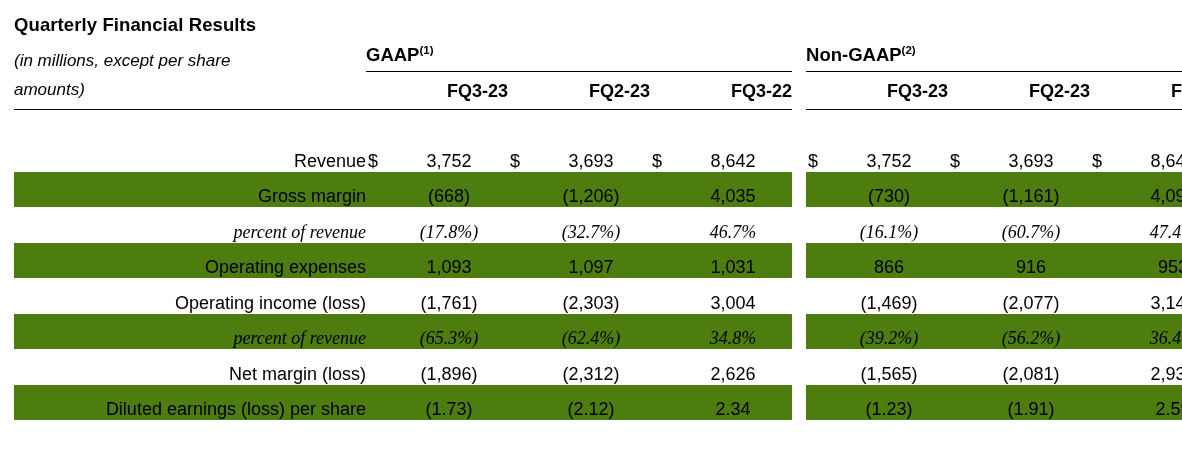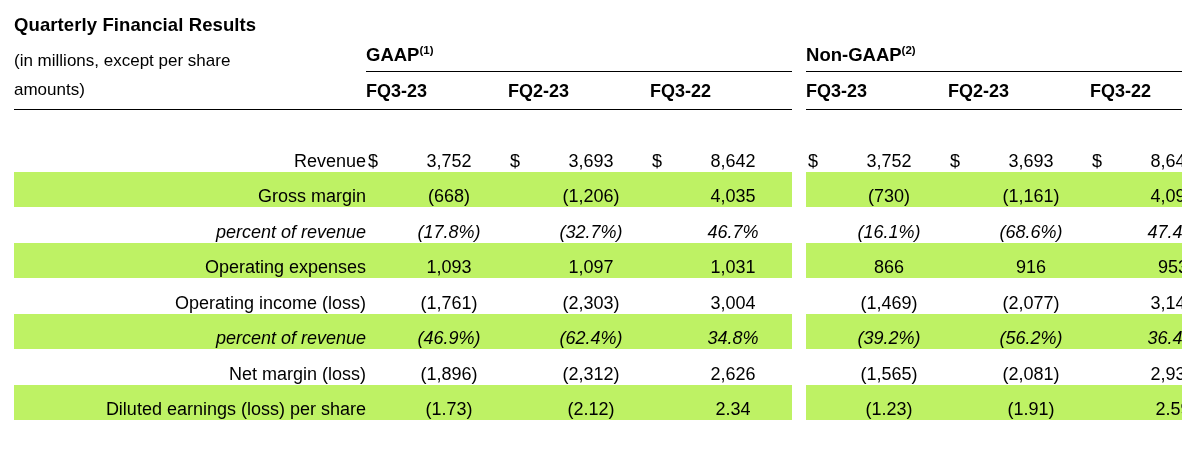--- a/index.html
+++ b/index.html
@@ -50,29 +50,30 @@
     font-size: 18.5px;
     padding-bottom: 5px;
     border-bottom: 1.6px solid #000;
   }
   .grouphdr sup {
     font-size: 11.5px;
     vertical-align: super;
     font-weight: bold;
   }
   .unitcell {
+    font-style: italic;
     font-size: 17px;
     line-height: 1.72;
     padding-top: 2px;
     vertical-align: top;
   }
   .unitcell .l2 { display: block; }
 
   .colhdr {
-    text-align: left;
+    text-align: right;
     font-weight: bold;
     font-size: 18px;
     padding-top: 9px;
     padding-bottom: 7px;
   }
   .hdr-underline td {
     border-bottom: 1.6px solid #000;
     height: 0;
     font-size: 0;
     line-height: 0;
@@ -82,39 +83,40 @@
     height: 26px;
     font-size: 0;
     line-height: 0;
   }
 
   tr.datarow td {
     height: 35.5px;
     font-size: 18px;
   }
   tr.datarow.shaded td {
-    background: #bef264;
+    background: #4d7c0f;
   }
   td.label {
     text-align: right;
     padding-left: 2px;
     white-space: nowrap;
   }
   td.cur {
     text-align: left;
     padding-left: 2px;
   }
   td.num {
     text-align: center;
     padding-right: 6px;
     white-space: nowrap;
   }
   tr.italicrow td.label,
   tr.italicrow td.num {
     font-style: italic;
+    font-family: Liberation Serif, serif;
   }
   .divider-cell {
     background: transparent !important;
   }
 </style>
 </head>
 <body>
 
 <div class="page">
 
@@ -210,21 +212,21 @@
           <td class="cur"></td>
           <td class="num">(17.8%)</td>
           <td class="cur"></td>
           <td class="num">(32.7%)</td>
           <td class="cur"></td>
           <td class="num">46.7%</td>
           <td class="divider-cell"></td>
           <td class="cur"></td>
           <td class="num">(16.1%)</td>
           <td class="cur"></td>
-          <td class="num">(68.6%)</td>
+          <td class="num">(60.7%)</td>
           <td class="cur"></td>
           <td class="num">47.4%</td>
         </tr>
         <tr class="datarow shaded">
           <td class="label">Operating expenses</td>
           <td class="cur"></td>
           <td class="num">1,093</td>
           <td class="cur"></td>
           <td class="num">1,097</td>
           <td class="cur"></td>
@@ -249,21 +251,21 @@
           <td class="cur"></td>
           <td class="num">(1,469)</td>
           <td class="cur"></td>
           <td class="num">(2,077)</td>
           <td class="cur"></td>
           <td class="num">3,144</td>
         </tr>
         <tr class="datarow shaded italicrow">
           <td class="label">percent of revenue</td>
           <td class="cur"></td>
-          <td class="num">(46.9%)</td>
+          <td class="num">(65.3%)</td>
           <td class="cur"></td>
           <td class="num">(62.4%)</td>
           <td class="cur"></td>
           <td class="num">34.8%</td>
           <td class="divider-cell"></td>
           <td class="cur"></td>
           <td class="num">(39.2%)</td>
           <td class="cur"></td>
           <td class="num">(56.2%)</td>
           <td class="cur"></td>

